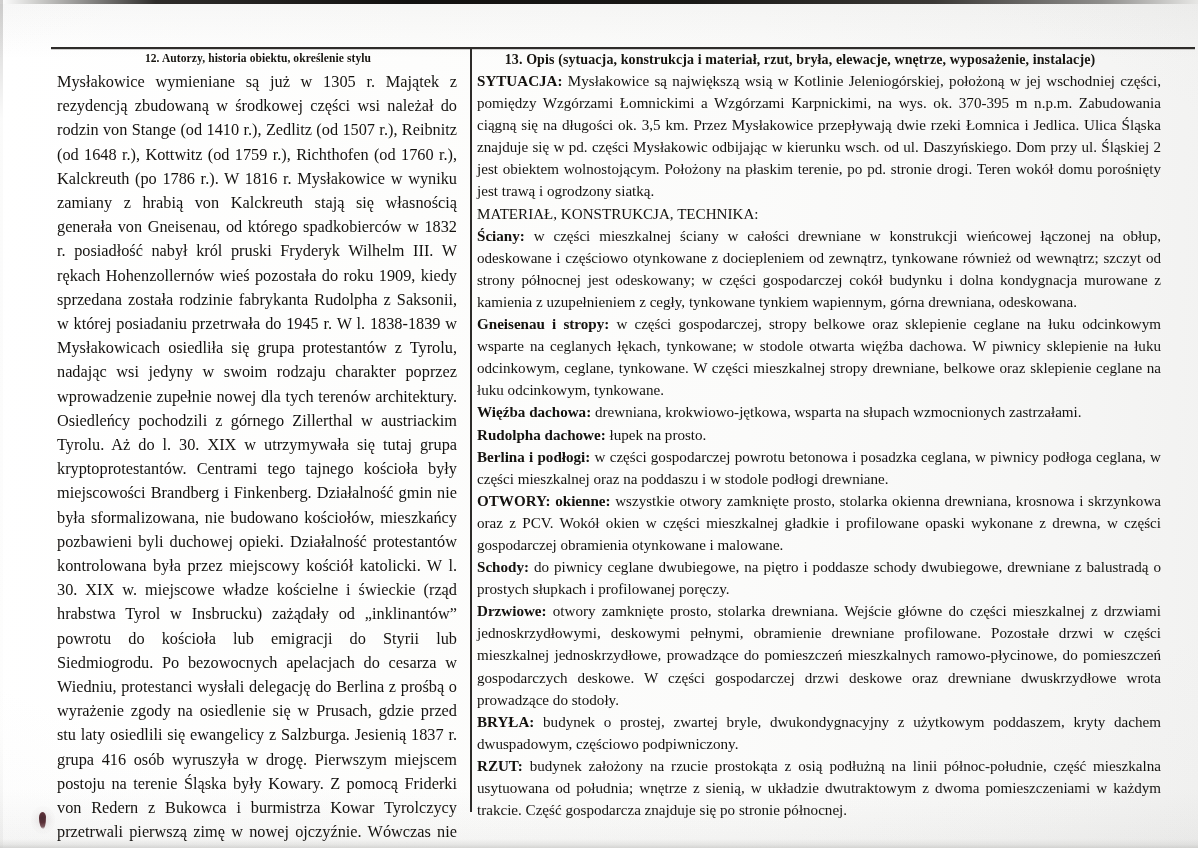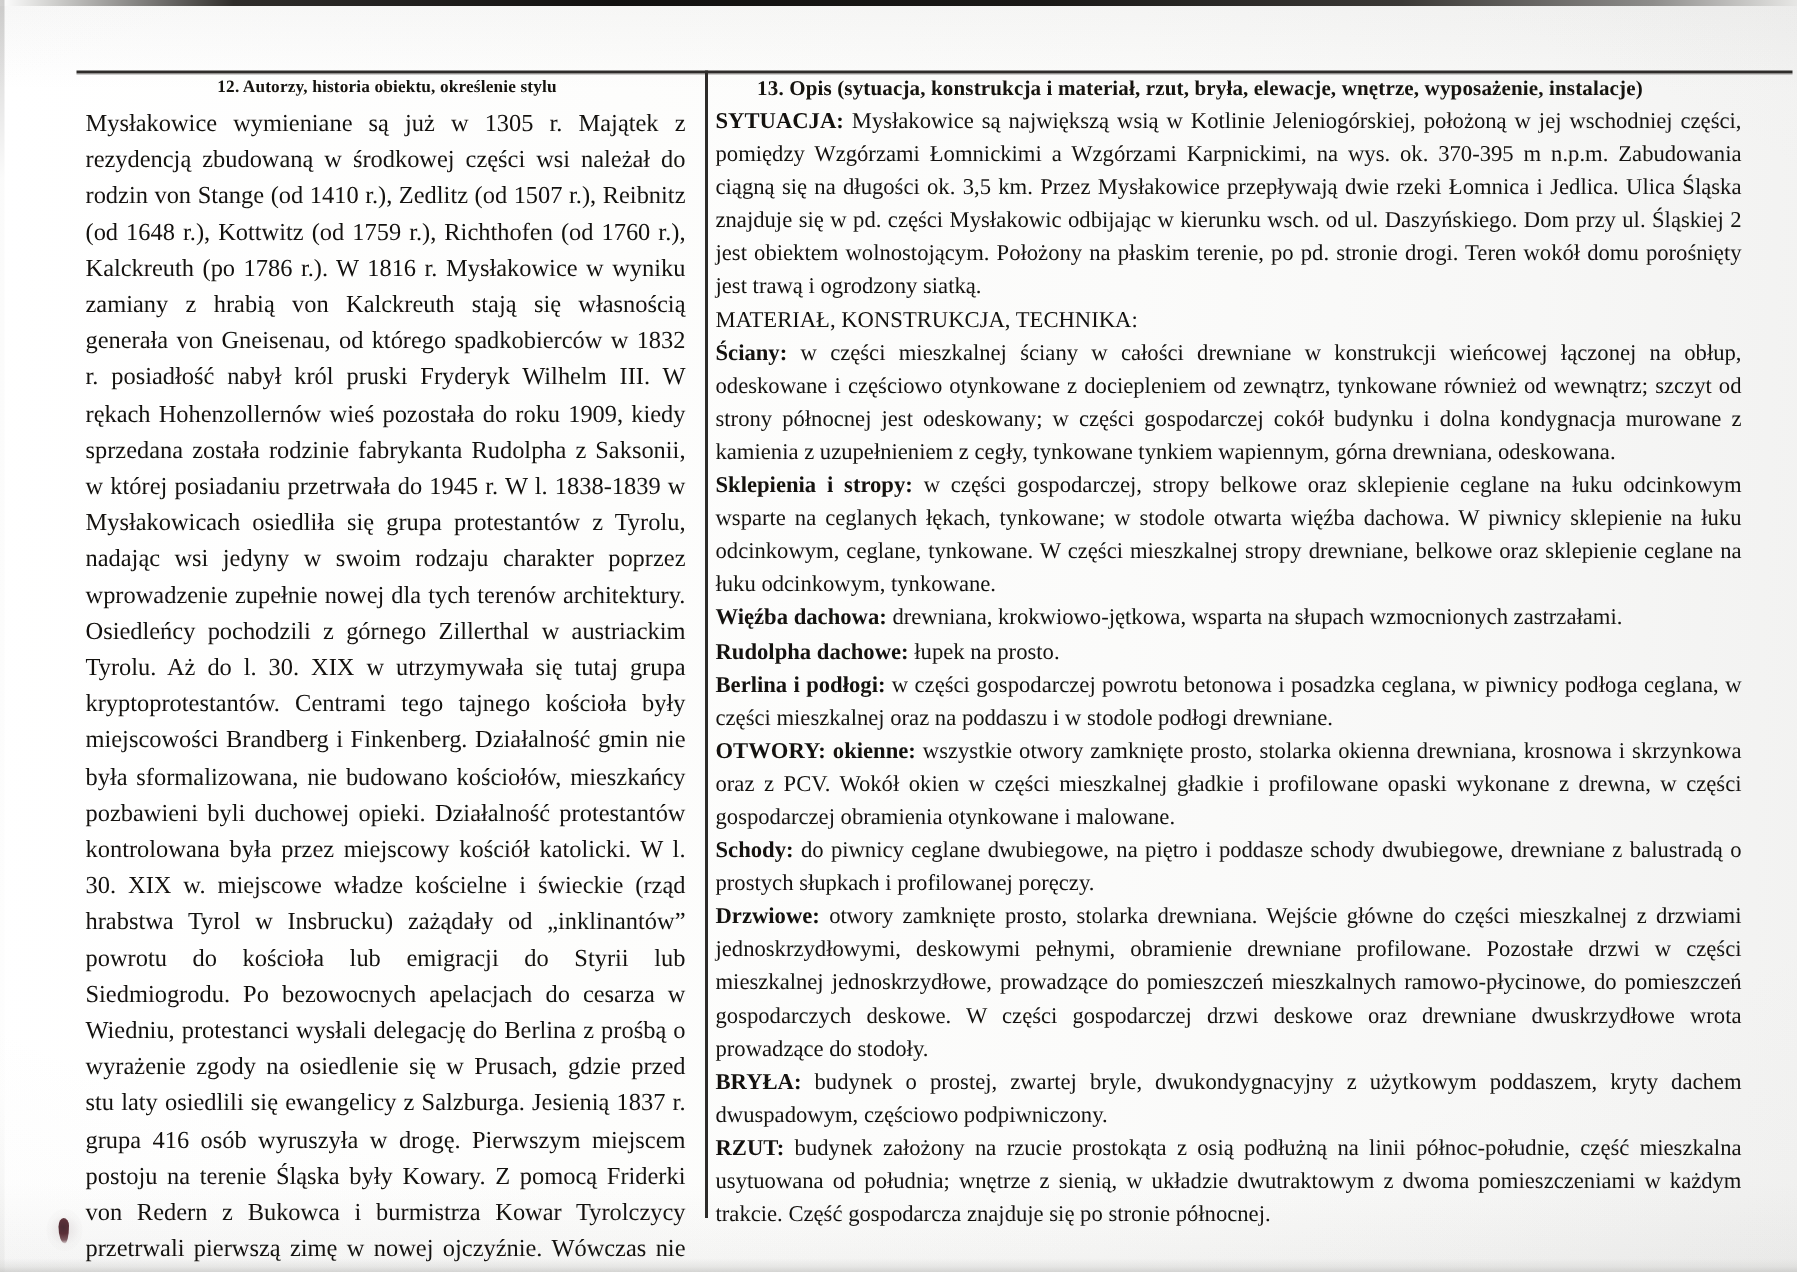--- a/index.html
+++ b/index.html
@@ -174,21 +174,21 @@
   <div class="col-header" id="header-right">13. Opis (sytuacja, konstrukcja i materiał, rzut, bryła, elewacje, wnętrze, wyposażenie, instalacje)</div>
 
   <div class="col-body" id="body-left">
     <p>Mysłakowice wymieniane są już w 1305 r. Majątek z rezydencją zbudowaną w środkowej części wsi należał do rodzin von Stange (od 1410 r.), Zedlitz (od 1507 r.), Reibnitz (od 1648 r.), Kottwitz (od 1759 r.), Richthofen (od 1760 r.), Kalckreuth (po 1786 r.). W 1816 r. Mysłakowice w wyniku zamiany z hrabią von Kalckreuth stają się własnością generała von Gneisenau, od którego spadkobierców w 1832 r. posiadłość nabył król pruski Fryderyk Wilhelm III. W rękach Hohenzollernów wieś pozostała do roku 1909, kiedy sprzedana została rodzinie fabrykanta Rudolpha z Saksonii, w której posiadaniu przetrwała do 1945 r. W l. 1838-1839 w Mysłakowicach osiedliła się grupa protestantów z Tyrolu, nadając wsi jedyny w swoim rodzaju charakter poprzez wprowadzenie zupełnie nowej dla tych terenów architektury. Osiedleńcy pochodzili z górnego Zillerthal w austriackim Tyrolu. Aż do l. 30. XIX w utrzymywała się tutaj grupa kryptoprotestantów. Centrami tego tajnego kościoła były miejscowości Brandberg i Finkenberg. Działalność gmin nie była sformalizowana, nie budowano kościołów, mieszkańcy pozbawieni byli duchowej opieki. Działalność protestantów kontrolowana była przez miejscowy kościół katolicki. W l. 30. XIX w. miejscowe władze kościelne i świeckie (rząd hrabstwa Tyrol w Insbrucku) zażądały od „inklinantów” powrotu do kościoła lub emigracji do Styrii lub Siedmiogrodu. Po bezowocnych apelacjach do cesarza w Wiedniu, protestanci wysłali delegację do Berlina z prośbą o wyrażenie zgody na osiedlenie się w Prusach, gdzie przed stu laty osiedlili się ewangelicy z Salzburga. Jesienią 1837 r. grupa 416 osób wyruszyła w drogę. Pierwszym miejscem postoju na terenie Śląska były Kowary. Z pomocą Friderki von Redern z Bukowca i burmistrza Kowar Tyrolczycy przetrwali pierwszą zimę w nowej ojczyźnie. Wówczas nie zapadła jeszcze decyzja o ostatecznym miejscu zasiedlenia. Ustalono, że znajdzie się ono w Kotlinie Jeleniogórskiej, u stóp najwyższych w Prusach gór – Karkonoszy. Jednak charakter tego miejsca nie odpowiadał krajobrazowi rodzinnego Zillerthal, w związku z czym ok. 1/4 emigrantów wyruszyła w dalszą drogę do Bawarii lub Styrii, część za ocean.</p>
   </div>
 
   <div class="col-body" id="body-right">
       <p><span class="lbl">SYTUACJA:</span><span> Mysłakowice są największą wsią w Kotlinie Jeleniogórskiej, położoną w jej wschodniej części, pomiędzy Wzgórzami Łomnickimi a Wzgórzami Karpnickimi, na wys. ok. 370-395 m n.p.m. Zabudowania ciągną się na długości ok. 3,5 km. Przez Mysłakowice przepływają dwie rzeki Łomnica i Jedlica. Ulica Śląska znajduje się w pd. części Mysłakowic odbijając w kierunku wsch. od ul. Daszyńskiego. Dom przy ul. Śląskiej 2 jest obiektem wolnostojącym. Położony na płaskim terenie, po pd. stronie drogi. Teren wokół domu porośnięty jest trawą i ogrodzony siatką.</span></p>
       <p><span class="sect-head">MATERIAŁ, KONSTRUKCJA, TECHNIKA:</span></p>
       <p><span class="lbl">Ściany:</span><span> w części mieszkalnej ściany w całości drewniane w konstrukcji wieńcowej łączonej na obłup, odeskowane i częściowo otynkowane z dociepleniem od zewnątrz, tynkowane również od wewnątrz; szczyt od strony północnej jest odeskowany; w części gospodarczej cokół budynku i dolna kondygnacja murowane z kamienia z uzupełnieniem z cegły, tynkowane tynkiem wapiennym, górna drewniana, odeskowana.</span></p>
-      <p><span class="lbl">Sklepienia i stropy:</span><span> w części gospodarczej, stropy belkowe oraz sklepienie ceglane na łuku odcinkowym wsparte na ceglanych łękach, tynkowane; w stodole otwarta więźba dachowa. W piwnicy sklepienie na łuku odcinkowym, ceglane, tynkowane. W części mieszkalnej stropy drewniane, belkowe oraz sklepienie ceglane na łuku odcinkowym, tynkowane.</span></p>
+      <p><span class="lbl">Gneisenau i stropy:</span><span> w części gospodarczej, stropy belkowe oraz sklepienie ceglane na łuku odcinkowym wsparte na ceglanych łękach, tynkowane; w stodole otwarta więźba dachowa. W piwnicy sklepienie na łuku odcinkowym, ceglane, tynkowane. W części mieszkalnej stropy drewniane, belkowe oraz sklepienie ceglane na łuku odcinkowym, tynkowane.</span></p>
       <p><span class="lbl">Więźba dachowa:</span><span> drewniana, krokwiowo-jętkowa, wsparta na słupach wzmocnionych zastrzałami.</span></p>
       <p><span class="lbl">Rudolpha dachowe:</span><span> łupek na prosto.</span></p>
       <p><span class="lbl">Berlina i podłogi:</span><span> w części gospodarczej powrotu betonowa i posadzka ceglana, w piwnicy podłoga ceglana, w części mieszkalnej oraz na poddaszu i w stodole podłogi drewniane.</span></p>
       <p><span class="lbl">OTWORY: okienne:</span><span> wszystkie otwory zamknięte prosto, stolarka okienna drewniana, krosnowa i skrzynkowa oraz z PCV. Wokół okien w części mieszkalnej gładkie i profilowane opaski wykonane z drewna, w części gospodarczej obramienia otynkowane i malowane.</span></p>
       <p><span class="lbl">Schody:</span><span> do piwnicy ceglane dwubiegowe, na piętro i poddasze schody dwubiegowe, drewniane z balustradą o prostych słupkach i profilowanej poręczy.</span></p>
       <p><span class="lbl">Drzwiowe:</span><span> otwory zamknięte prosto, stolarka drewniana. Wejście główne do części mieszkalnej z drzwiami jednoskrzydłowymi, deskowymi pełnymi, obramienie drewniane profilowane. Pozostałe drzwi w części mieszkalnej jednoskrzydłowe, prowadzące do pomieszczeń mieszkalnych ramowo-płycinowe, do pomieszczeń gospodarczych deskowe. W części gospodarczej drzwi deskowe oraz drewniane dwuskrzydłowe wrota prowadzące do stodoły.</span></p>
       <p><span class="lbl">BRYŁA:</span><span> budynek o prostej, zwartej bryle, dwukondygnacyjny z użytkowym poddaszem, kryty dachem dwuspadowym, częściowo podpiwniczony.</span></p>
       <p><span class="lbl">RZUT:</span><span> budynek założony na rzucie prostokąta z osią podłużną na linii północ-południe, część mieszkalna usytuowana od południa; wnętrze z sienią, w układzie dwutraktowym z dwoma pomieszczeniami w każdym trakcie. Część gospodarcza znajduje się po stronie północnej.</span></p>
     </div>
 

